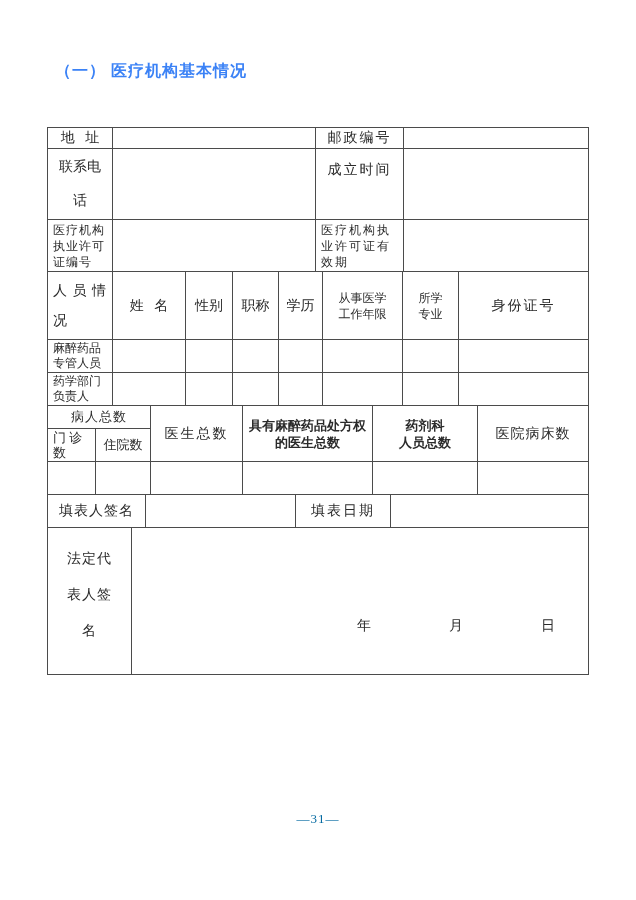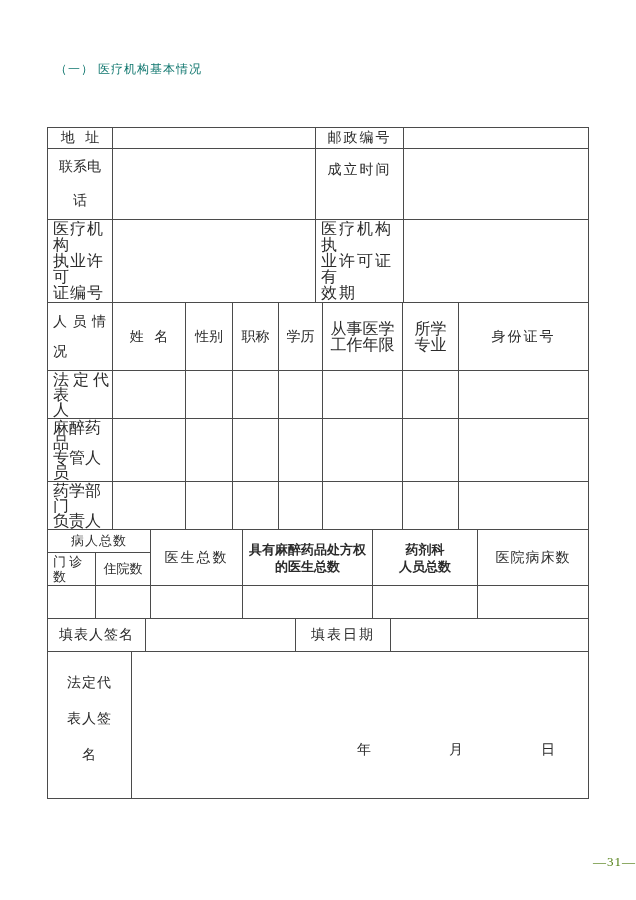--- a/index.html
+++ b/index.html
@@ -9,46 +9,46 @@
     height: 900px;
     background: #ffffff;
     font-family: "Liberation Serif", serif;
     color: #2b2b2b;
     overflow: hidden;
   }
   .title {
     position: absolute;
     left: 55px;
     top: 61px;
-    font-size: 12px;
-    font-weight: normal;
+    font-size: 16px;
+    font-weight: bold;
     letter-spacing: 1px;
     white-space: pre;
-    color: #0f766e;
+    color: #3b82f6;
   }
   .tables { position: absolute; left: 47px; top: 127px; width: 541px; }
   table {
     border-collapse: collapse;
     table-layout: fixed;
     width: 541px;
   }
   .t2, .t3, .t4, .t5 { margin-top: -1px; }
   td {
     border: 1px solid #4b4b4b;
     text-align: center;
     vertical-align: middle;
     font-size: 14px;
     padding: 1px 3px;
     overflow: hidden;
     box-sizing: border-box;
   }
   .pre  { white-space: pre; }
   .prl  { white-space: pre-line; }
   .left { text-align: left; padding-left: 5px; }
-  .f12  { font-size: 16px; }
+  .f12  { font-size: 12px; }
   .f13  { font-size: 13px; }
   .ls1  { letter-spacing: 1px; }
   .ls2  { letter-spacing: 2px; }
   .lh15 { line-height: 15px; }
   .lh16 { line-height: 16px; }
   .lh17 { line-height: 17px; font-weight: bold; }
   .lh30 { line-height: 30px; }
   .lh34 { line-height: 34px; }
   .legal-label { line-height: 36px; font-size: 14px; letter-spacing: 1px; }
   .ymd-cell { vertical-align: bottom; }
@@ -57,25 +57,24 @@
     justify-content: flex-end;
     column-gap: 78px;
     padding: 0 30px 38px 0;
     font-size: 14px;
   }
   .pageno {
     position: absolute;
     top: 811px;
     left: 0;
     width: 100%;
-    text-align: right;
+    text-align: center;
     font-size: 13px;
     letter-spacing: 1px;
-    color: #4d7c0f;
-    margin-top: 43px;
+    color: #0369a1;
   }
 </style>
 </head>
 <body>
 
 <div class="sheet">
 
   <div class="title">（一） 医疗机构基本情况</div>
 
   <div class="tables">
@@ -132,31 +131,20 @@
         <td class="pre">姓   名</td>
         <td>性别</td>
         <td>职称</td>
         <td>学历</td>
         <td class="prl f12 lh16">从事医学
 工作年限</td>
         <td class="prl f12 lh16">所学
 专业</td>
         <td class="ls2">身份证号</td>
       </tr>
-      <tr style="height:38px">
-        <td class="prl left f12 lh15">法 定 代 表
-人</td>
-        <td></td>
-        <td></td>
-        <td></td>
-        <td></td>
-        <td></td>
-        <td></td>
-        <td></td>
-      </tr>
       <tr style="height:33px">
         <td class="prl left f12 lh15">麻醉药品
 专管人员</td>
         <td></td>
         <td></td>
         <td></td>
         <td></td>
         <td></td>
         <td></td>
         <td></td>

